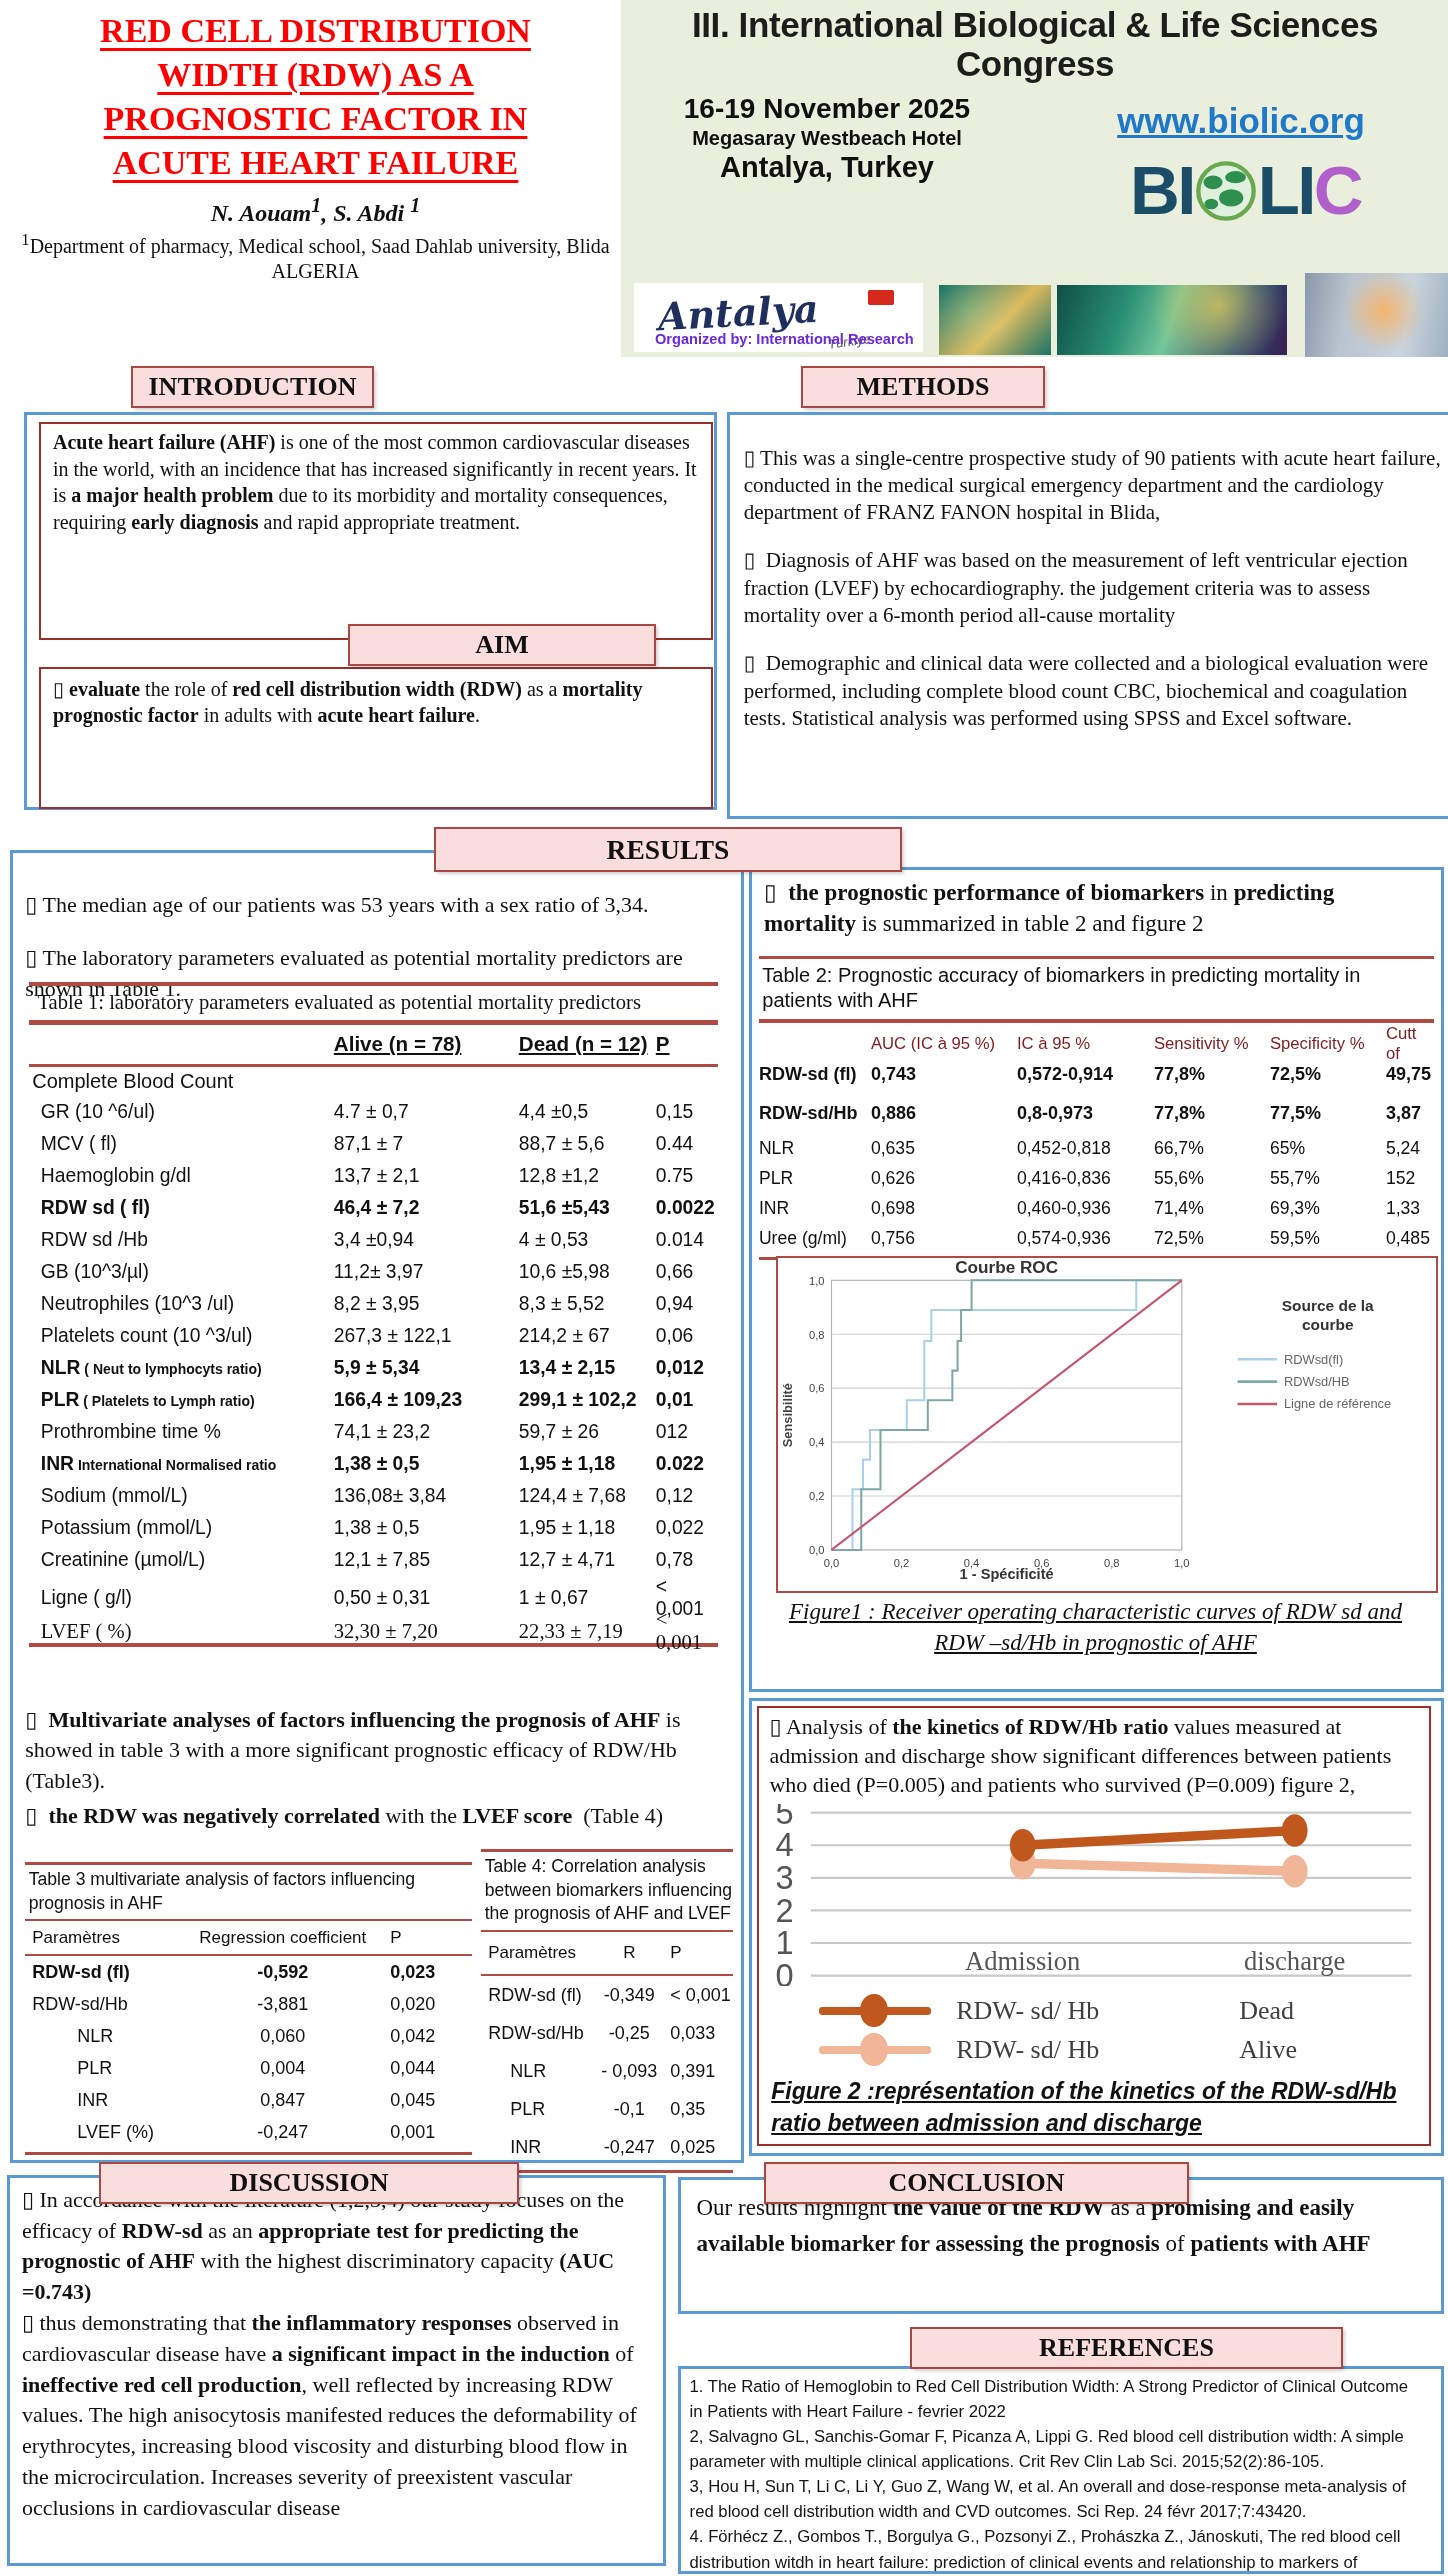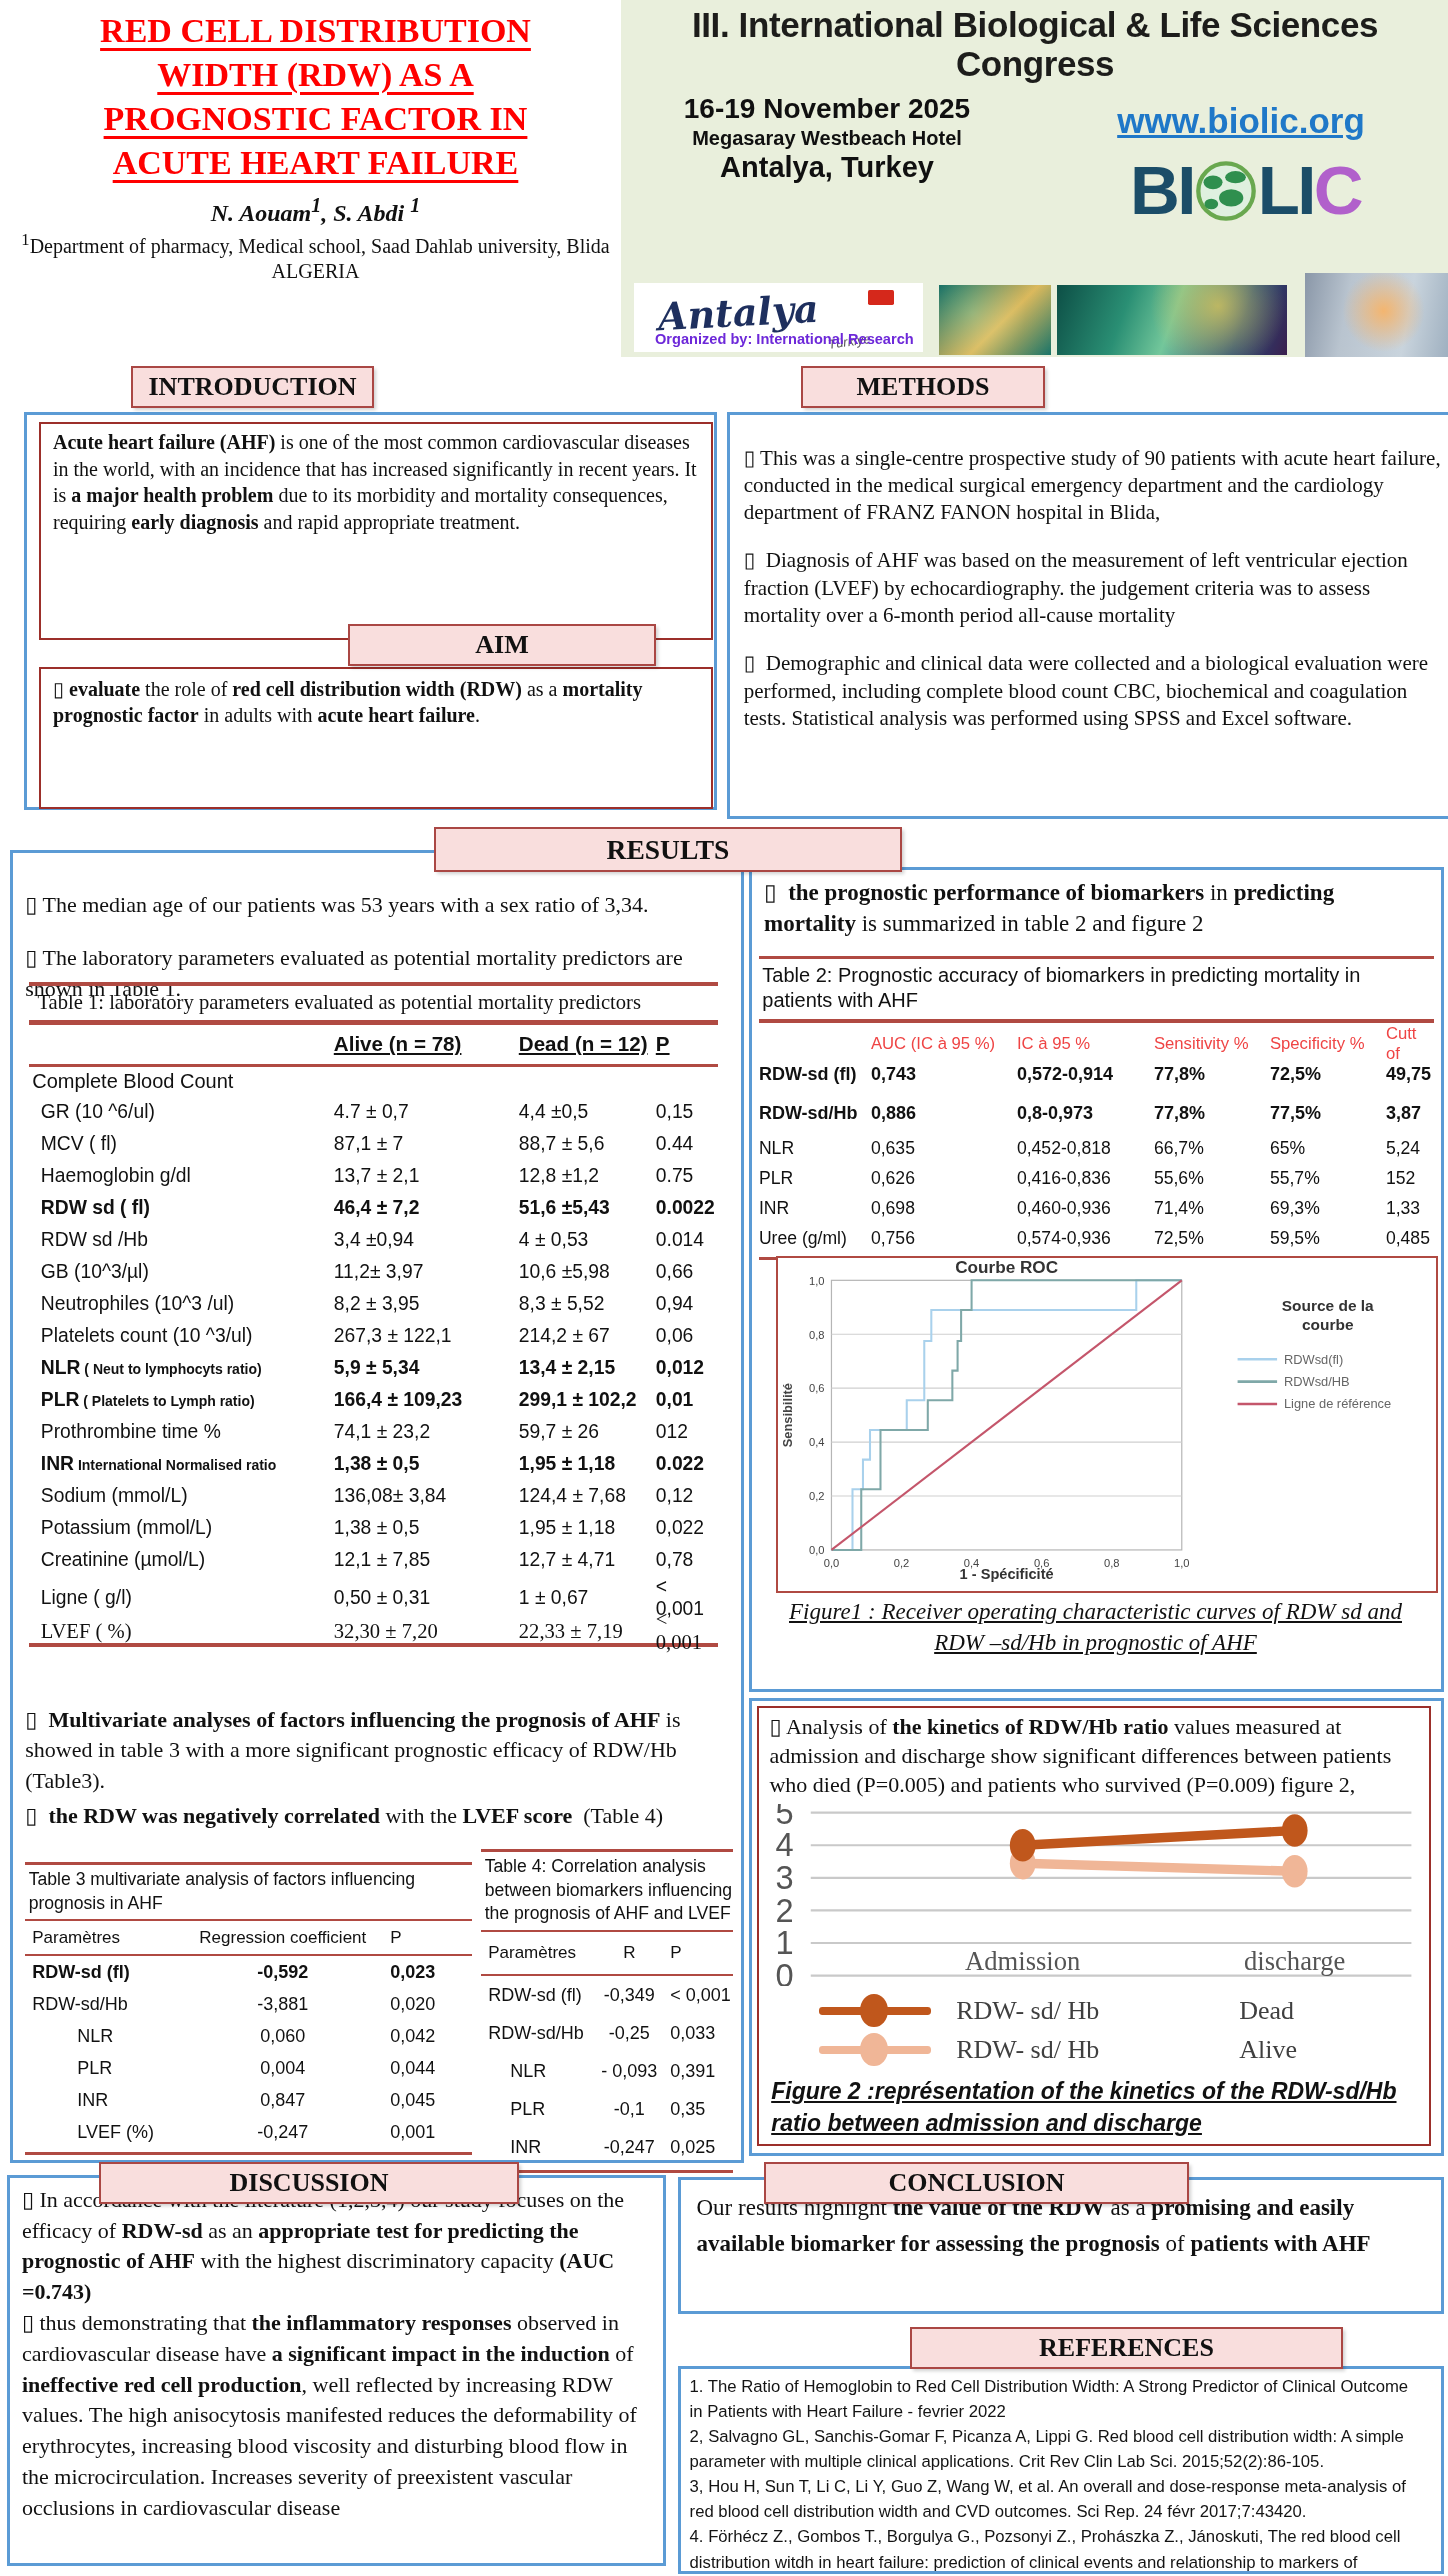--- a/index.html
+++ b/index.html
@@ -108,21 +108,21 @@
   .t1group{height:29px;line-height:29px;font-size:20px;padding-left:3.4px;}
   .t1row .lab{padding-left:12px;}
   .t1row.bold{font-weight:bold;}
   .t1row .sub{font-size:14px;font-weight:bold;}
   .t1row.serif{font-family:"Liberation Serif",serif;font-size:20.6px;}
 
   
   #table2{position:absolute;left:6.9px;top:86px;width:675px;font-family:"Liberation Sans",sans-serif;}
   .t2-cap{font-size:20px;line-height:1.28;padding:3.4px 0 5.2px 3.4px;}
   .t2row{display:grid;grid-template-columns:112px 146px 137px 116px 116px 1fr;align-items:center;height:30px;font-size:17.6px;}
-  .t2head{height:31px;font-size:16.7px;color:#ef4444;}
+  .t2head{height:31px;font-size:16.7px;color:#7f1d1d;}
   .t2row.bold{font-weight:bold;height:39px;font-size:18px;}
 
   
   .small-table{position:absolute;font-family:"Liberation Sans",sans-serif;}
   #table3{left:12px;top:1009px;width:447px;}
   #table4{left:468px;top:996px;width:252px;}
   .st-cap{font-size:17.6px;line-height:1.35;padding:2.6px 0 3.4px 3.4px;}
   .strow{display:grid;align-items:center;height:32px;font-size:18px;}
   #table3 .strow{grid-template-columns:150px 215px 1fr;}
   #table4 .strow{grid-template-columns:107px 82px 1fr;height:38px;}

